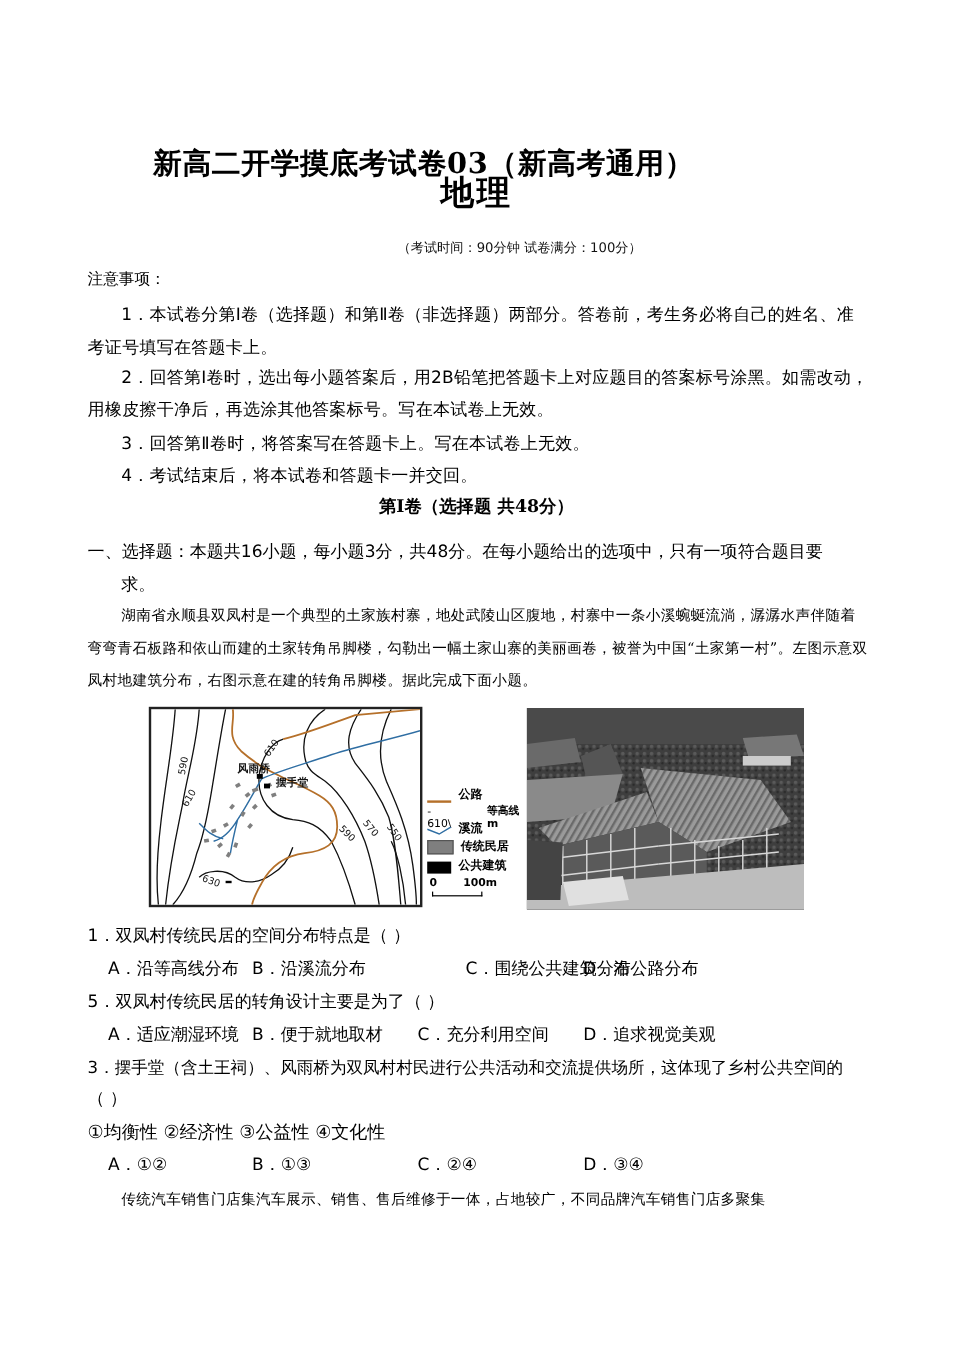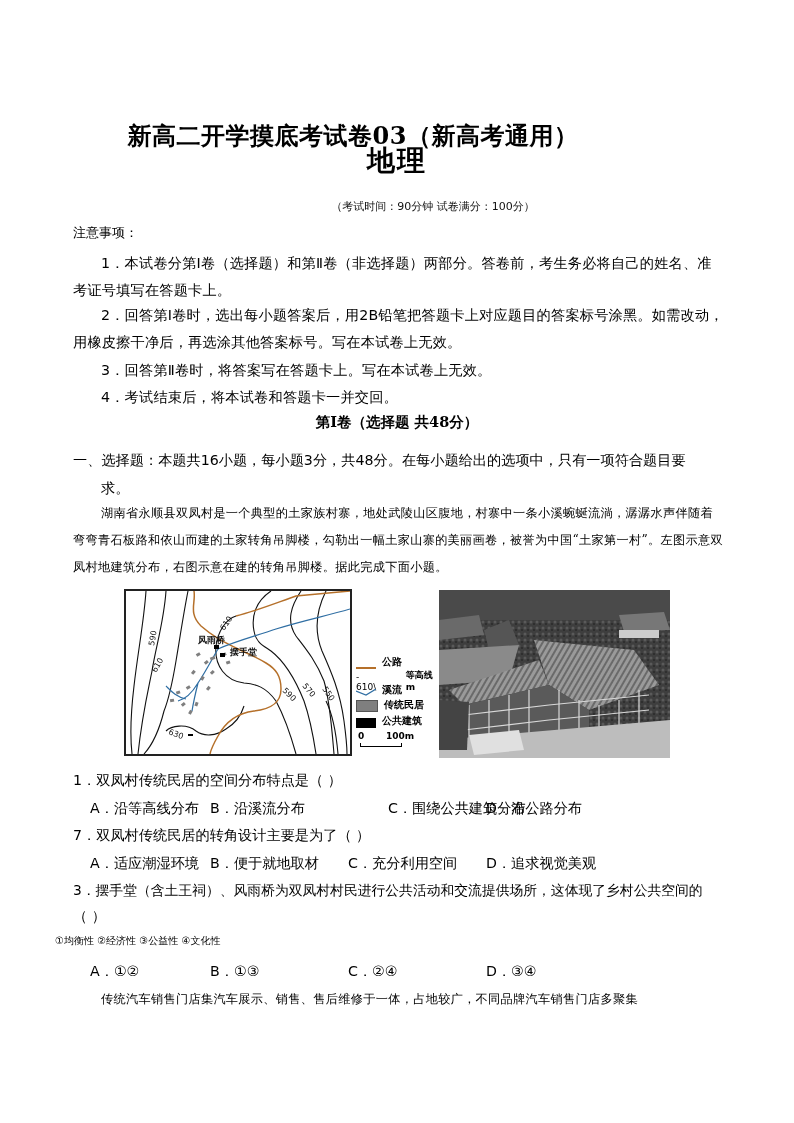--- a/index.html
+++ b/index.html
@@ -15,21 +15,21 @@
   .q-intro { left: 73px; top: 446px; width: 652px; white-space: normal; font-size: 14.2px; line-height: 28px; }
   .q-intro .cont { display: block; padding-left: 28px; }
   .passage { position: absolute; left: 73px; width: 652px; white-space: normal; font-family: "DejaVu Serif", serif; font-size: 12.2px; line-height: 27px; text-indent: 28px; letter-spacing: 0.3px; }
   .figure-map { position: absolute; left: 124px; top: 589px; width: 228px; height: 167px; border: 2px solid #222; box-sizing: border-box; background: #fff; }
   .legend { position: absolute; left: 354px; top: 655px; width: 82px; height: 100px; font-size: 10px; font-weight: bold; }
   .legend-row { position: absolute; left: 2px; display: flex; align-items: flex-end; gap: 6px; }
   .photo { position: absolute; left: 439px; top: 590px; width: 231px; height: 168px; overflow: hidden; background: #6e6e6e; }
   .question { position: absolute; left: 73px; font-size: 14.2px; line-height: 26px; white-space: nowrap; }
   .options { position: absolute; left: 90px; font-size: 14.2px; line-height: 26px; white-space: nowrap; }
   .opt { position: absolute; top: 0; white-space: nowrap; }
-  .choices-line { position: absolute; left: 55px; font-size: 10px; white-space: nowrap; }
+  .choices-line { position: absolute; left: 73px; font-size: 15px; white-space: nowrap; }
 </style>
 </head>
 <body>
 
 <div class="abs title">新高二开学摸底考试卷03（新高考通用）</div>
 <div class="abs subject">地理</div>
 <div class="abs meta">（考试时间：90分钟   试卷满分：100分）</div>
 
 <div class="abs notice-head">注意事项：</div>
 <div class="para indent" style="top:250px;">1．本试卷分第Ⅰ卷（选择题）和第Ⅱ卷（非选择题）两部分。答卷前，考生务必将自己的姓名、准考证号填写在答题卡上。</div>
@@ -175,21 +175,21 @@
 </div>
 
 <div class="question" style="top:767px;">1．双凤村传统民居的空间分布特点是（    ）</div>
 <div class="options" style="top:795px;height:26px;width:640px;">
   <span class="opt" style="left:0;">A．沿等高线分布</span>
   <span class="opt" style="left:120px;">B．沿溪流分布</span>
   <span class="opt" style="left:258px;margin-left:40px;">C．围绕公共建筑分布</span>
   <span class="opt" style="left:396px;">D．沿公路分布</span>
 </div>
 
-<div class="question" style="top:822px;">7．双凤村传统民居的转角设计主要是为了（    ）</div>
+<div class="question" style="top:822px;">5．双凤村传统民居的转角设计主要是为了（    ）</div>
 <div class="options" style="top:850px;height:26px;width:640px;">
   <span class="opt" style="left:0;">A．适应潮湿环境</span>
   <span class="opt" style="left:120px;">B．便于就地取材</span>
   <span class="opt" style="left:258px;">C．充分利用空间</span>
   <span class="opt" style="left:396px;">D．追求视觉美观</span>
 </div>
 
 <div class="question" style="top:877px;font-size:13.8px;">3．摆手堂（含土王祠）、风雨桥为双凤村村民进行公共活动和交流提供场所，这体现了乡村公共空间的</div>
 <div class="question" style="top:903px;">（    ）</div>
 <div class="choices-line" style="top:934px;">①均衡性    ②经济性    ③公益性    ④文化性</div>

